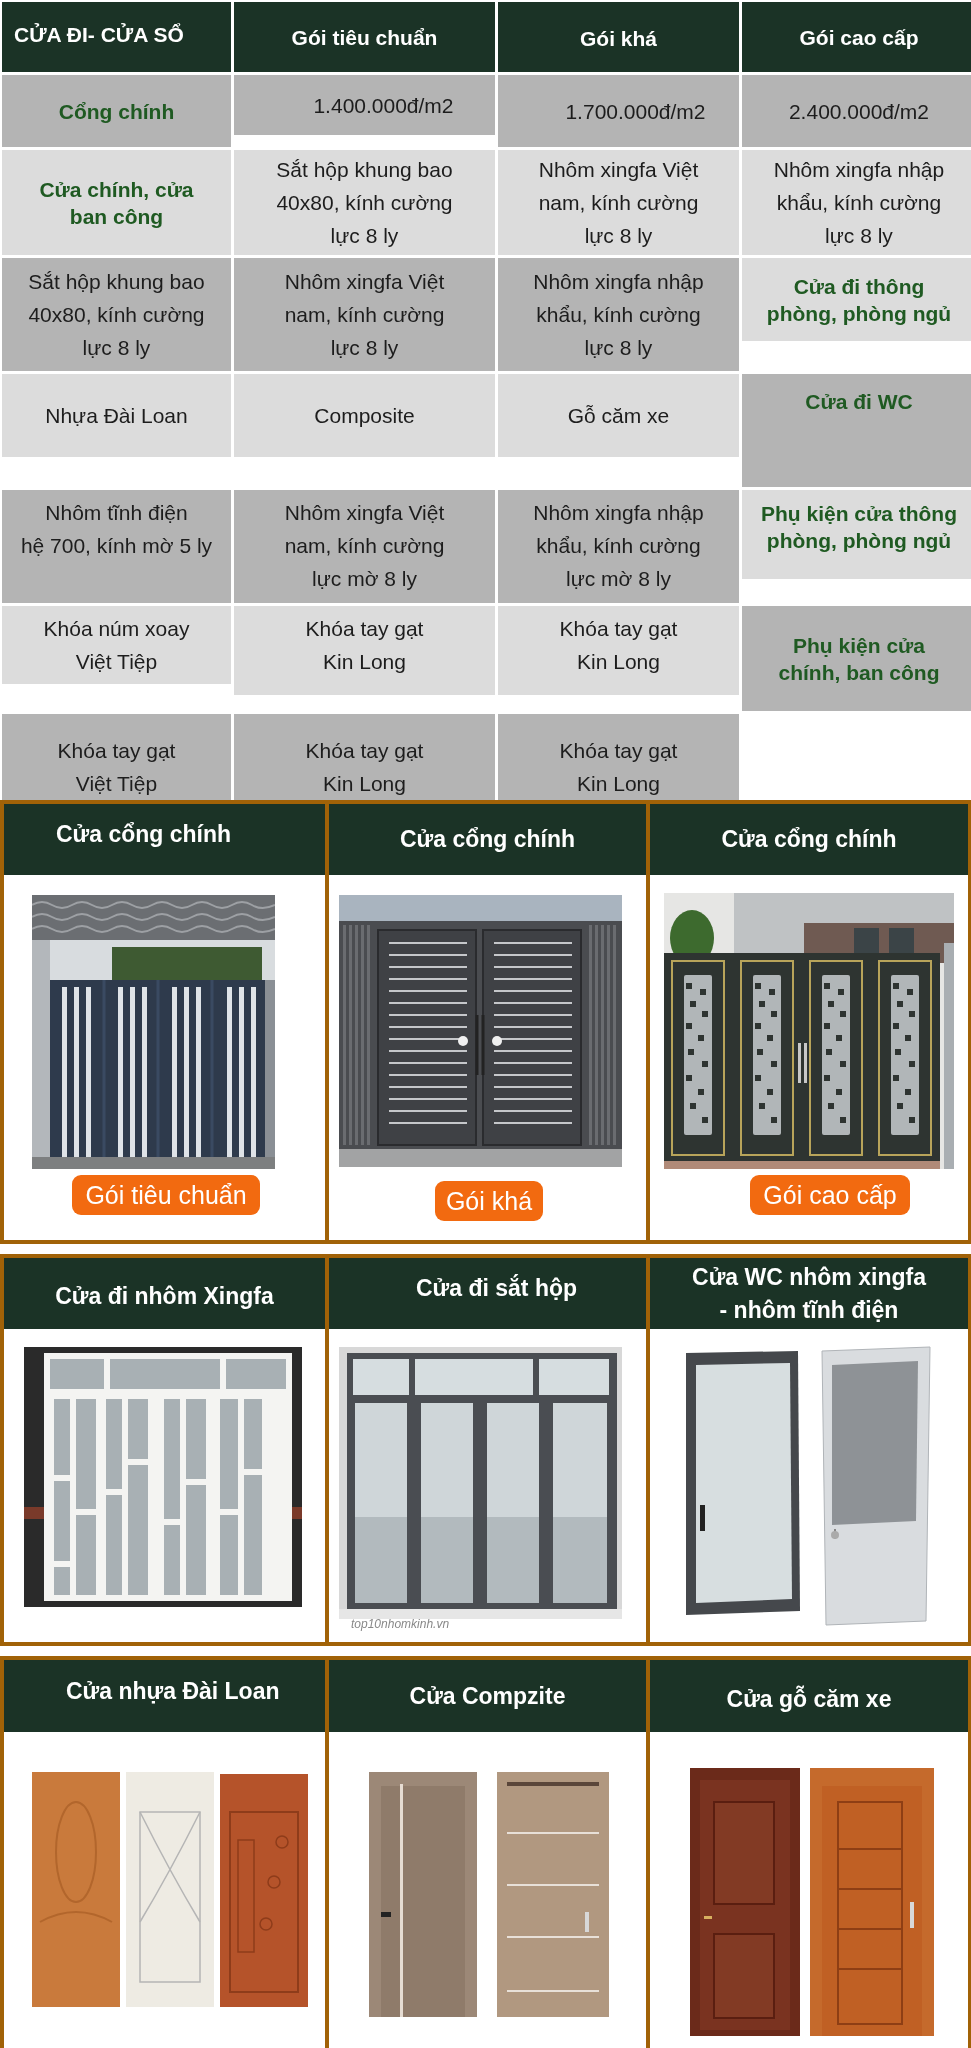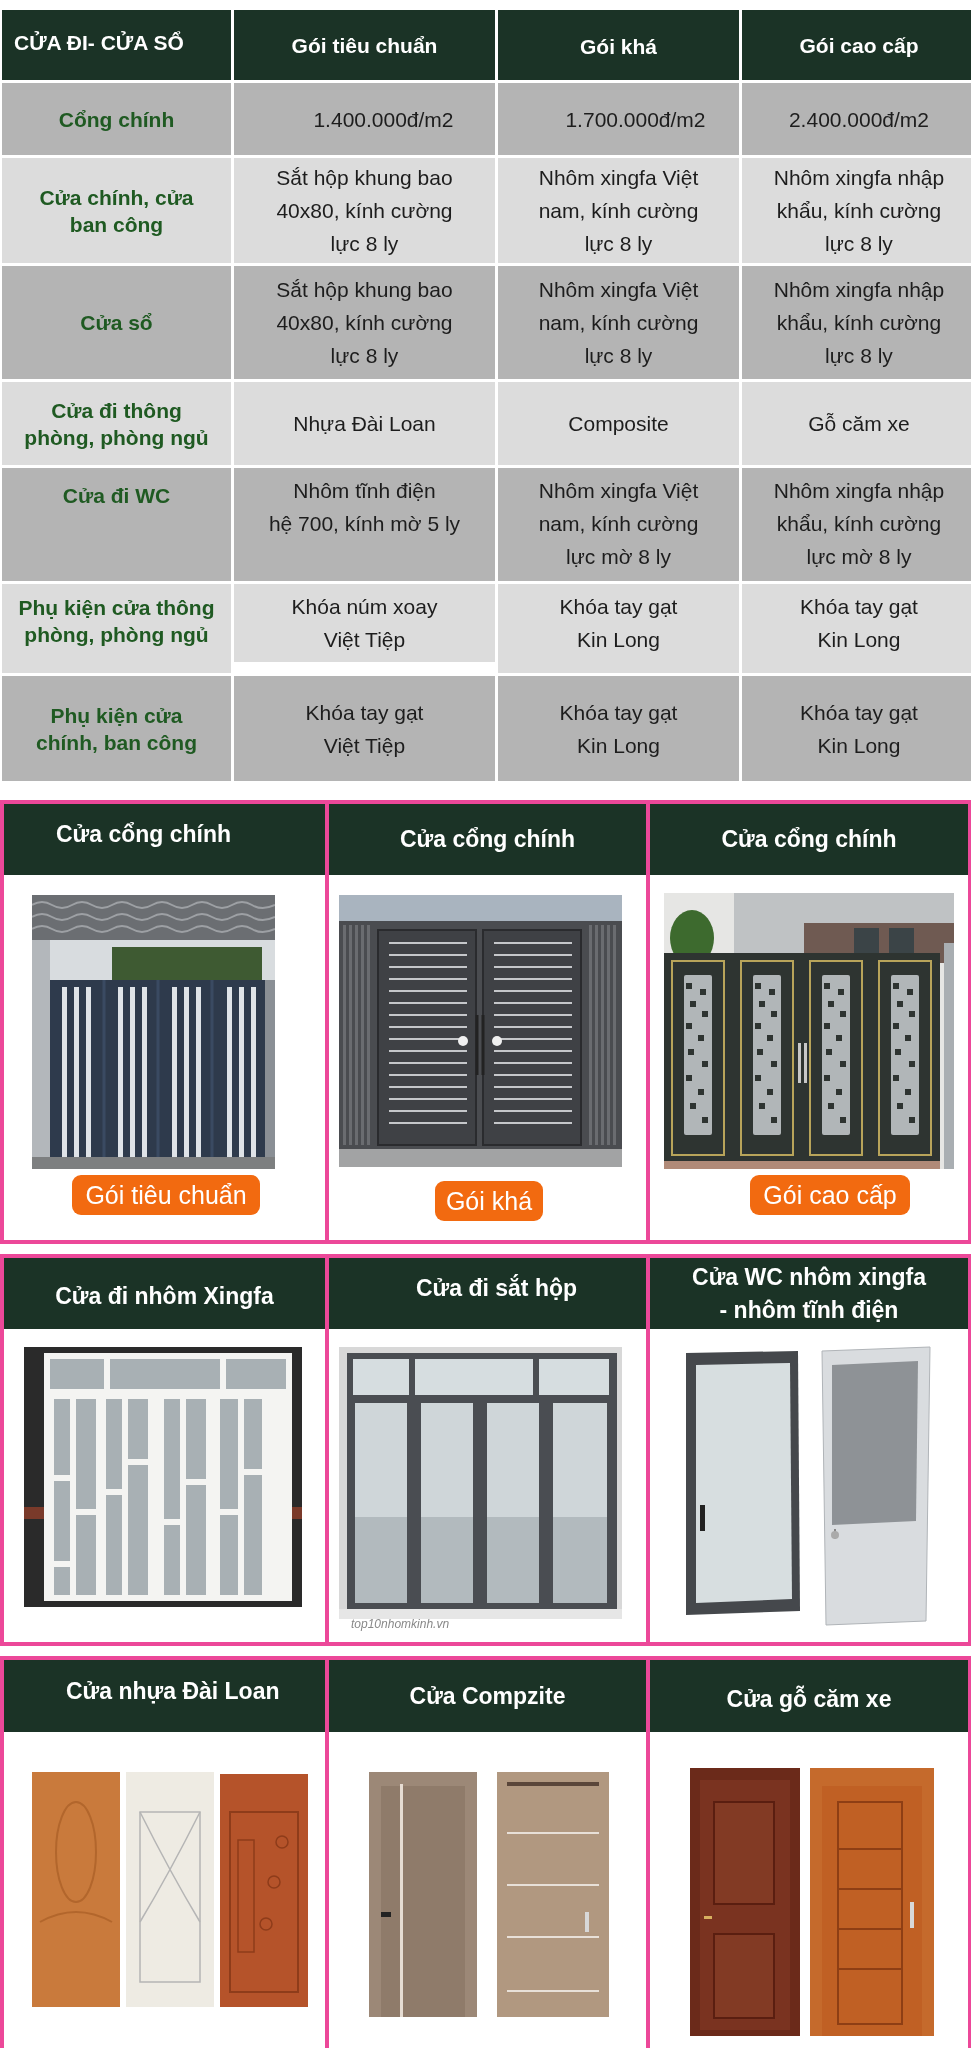--- a/index.html
+++ b/index.html
@@ -1,21 +1,21 @@
 <!DOCTYPE html>
 <html><head>
 <meta charset="utf-8">
 <style>
   * { box-sizing: border-box; margin: 0; padding: 0; }
   html, body { width: 971px; height: 2048px; background: #ffffff; overflow: hidden; }
   body { font-family: "Liberation Sans", "DejaVu Sans", sans-serif; position: relative; }
 
   
   .cmp {
-    position: absolute; left: 0; top: 8px; width: 971px;
+    position: absolute; left: 0; top: 0; width: 971px;
     display: grid;
     grid-template-columns: 229px 261px 241px 234px;
     column-gap: 3px; row-gap: 3px;
     background: #ffffff;
     padding: 2px 2px 0 2px;
   }
   .cell {
     display: flex; align-items: center; justify-content: center;
     text-align: center; font-size: 21px; line-height: 33px; color: #1d1d1d;
     padding: 0 6px;
@@ -25,21 +25,21 @@
   .hdr.top { align-items: flex-start; padding-top: 20px; }
   .rowlabel { color: #1f5a22; font-weight: bold; font-size: 21px; line-height: 27px; }
   .lt { background: #dcdcdc; }
   .dk { background: #b4b4b4; }
   .cell .ln { display: block; }
   .top-align { align-items: flex-start; padding-top: 6px; }
 
   
   .psec {
     position: absolute; left: 0; width: 971px;
-    background: #ec4899;
+    background: #a16207;
     padding: 4px 4px 4px 4px;
     display: grid;
     grid-template-columns: 321px 317px 318px;
     column-gap: 4px;
   }
   .phead {
     background: #1b3326; color: #ffffff; font-weight: bold; font-size: 23px;
     display: flex; align-items: center; justify-content: center; text-align: center;
     line-height: 33px;
   }
@@ -59,21 +59,21 @@
 
 <div class="cmp">
   <div class="cell hdr first">CỬA ĐI- CỬA SỔ</div>
   <div class="cell hdr">Gói tiêu chuẩn</div>
   <div class="cell hdr top">Gói khá</div>
   <div class="cell hdr">Gói cao cấp</div>
 
   <div class="cell dk rowlabel" style="height:72px">
       <span>Cổng chính</span>
     </div>
-  <div class="cell dk" style="height:72px;padding-left:44px">
+  <div class="cell dk" style="height:60px;padding-left:44px">
       <span>1.400.000đ/m2</span>
     </div>
   <div class="cell dk" style="height:72px;padding-left:40px">
       <span>1.700.000đ/m2</span>
     </div>
   <div class="cell dk" style="height:72px">
       <span>2.400.000đ/m2</span>
     </div>
 
   <div class="cell lt rowlabel" style="height:105px">
@@ -97,23 +97,20 @@
       </div>
     </div>
   <div class="cell lt" style="height:105px">
       <div>
         <span class="ln">Nhôm xingfa nhập</span>
         <span class="ln">khẩu, kính cường</span>
         <span class="ln">lực 8 ly</span>
       </div>
     </div>
 
-  <div class="cell dk rowlabel" style="height:113px">
-      <span>Cửa sổ</span>
-    </div>
   <div class="cell dk" style="height:113px">
       <div>
         <span class="ln">Sắt hộp khung bao</span>
         <span class="ln">40x80, kính cường</span>
         <span class="ln">lực 8 ly</span>
       </div>
     </div>
   <div class="cell dk" style="height:113px">
       <div>
         <span class="ln">Nhôm xingfa Việt</span>

